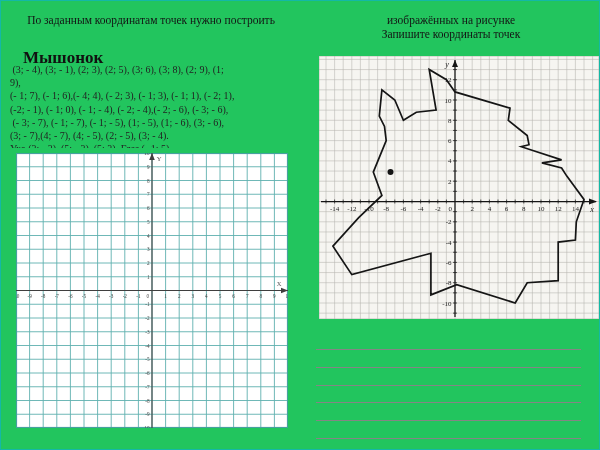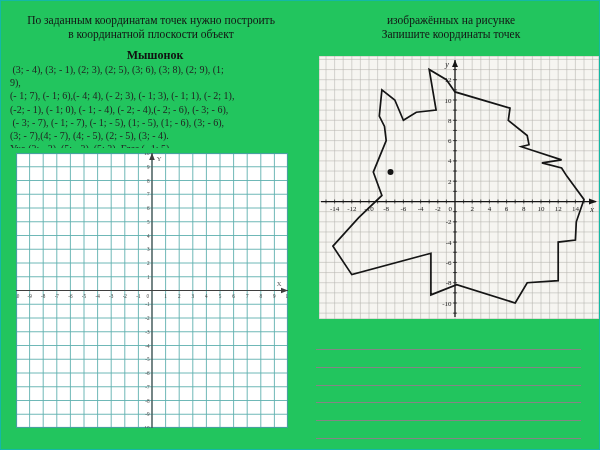--- a/index.html
+++ b/index.html
@@ -1,39 +1,38 @@
 <!DOCTYPE html>
 <html><head>
 <meta charset="utf-8">
 <style>
   html,body{margin:0;padding:0;background:#ffffff;}
   .page{position:relative;width:598px;height:448px;border:1px solid #14b8a6;background:#22c55e;
         font-family:"Liberation Serif","DejaVu Serif",serif;color:#1b1b1b;overflow:hidden;}
   .task-title{position:absolute;text-align:center;font-size:11.5px;line-height:14px;color:#141414;}
   .task-title.left{left:6px;top:12px;width:288px;}
   .task-title.right{left:306px;top:12px;width:288px;}
-  .figure-heading{position:absolute;left:10px;top:47px;width:288px;text-align:center;
-                  font-weight:bold;font-size:12px;color:#111;}
+  .figure-heading{position:absolute;left:22px;top:47px;width:288px;text-align:left;
+                  font-weight:bold;font-size:17px;color:#111;}
   .coords{position:absolute;left:9px;top:62px;width:284px;font-size:10px;line-height:13.2px;
           white-space:pre;color:#222;}
   .coords .line{height:13.2px;}
   .coords .line.clipped{height:6px;overflow:hidden;}
   #left-grid{position:absolute;left:15px;top:152px;background:#ffffff;}
   #right-grid{position:absolute;left:318px;top:55px;}
   #answer-lines{position:absolute;left:315px;top:341px;width:266px;height:104px;}
   .answer-line{position:absolute;left:0;width:265px;height:0;border-top:1.6px solid #858585;}
 </style>
 </head>
 <body>
 
 <div class="page">
 
   <div class="task-title left">
     <div>По заданным координатам точек нужно построить</div>
-    <div>в координатной плоскости объект</div>
   </div>
 
   <div class="figure-heading">Мышонок</div>
 
   <div class="coords" id="coords"><div class="line"> (3; - 4), (3; - 1), (2; 3), (2; 5), (3; 6), (3; 8), (2; 9), (1;</div><div class="line">9),</div><div class="line">(- 1; 7), (- 1; 6),(- 4; 4), (- 2; 3), (- 1; 3), (- 1; 1), (- 2; 1),</div><div class="line">(-2; - 1), (- 1; 0), (- 1; - 4), (- 2; - 4),(- 2; - 6), (- 3; - 6),</div><div class="line"> (- 3; - 7), (- 1; - 7), (- 1; - 5), (1; - 5), (1; - 6), (3; - 6),</div><div class="line">(3; - 7),(4; - 7), (4; - 5), (2; - 5), (3; - 4).</div><div class="line clipped">Ухо (3; - 3), (5; - 3), (5; 3). Глаз (- 1; 5).</div></div>
 
   <svg id="left-grid" width="272" height="275">
       <line x1="0" y1="0" x2="0" y2="275" stroke="#5fb0af" stroke-width="0.9"></line>
       <line x1="0" y1="0" x2="272" y2="0" stroke="#5fb0af" stroke-width="0.9"></line>
       <line x1="13.6" y1="0" x2="13.6" y2="275" stroke="#5fb0af" stroke-width="0.9"></line>

